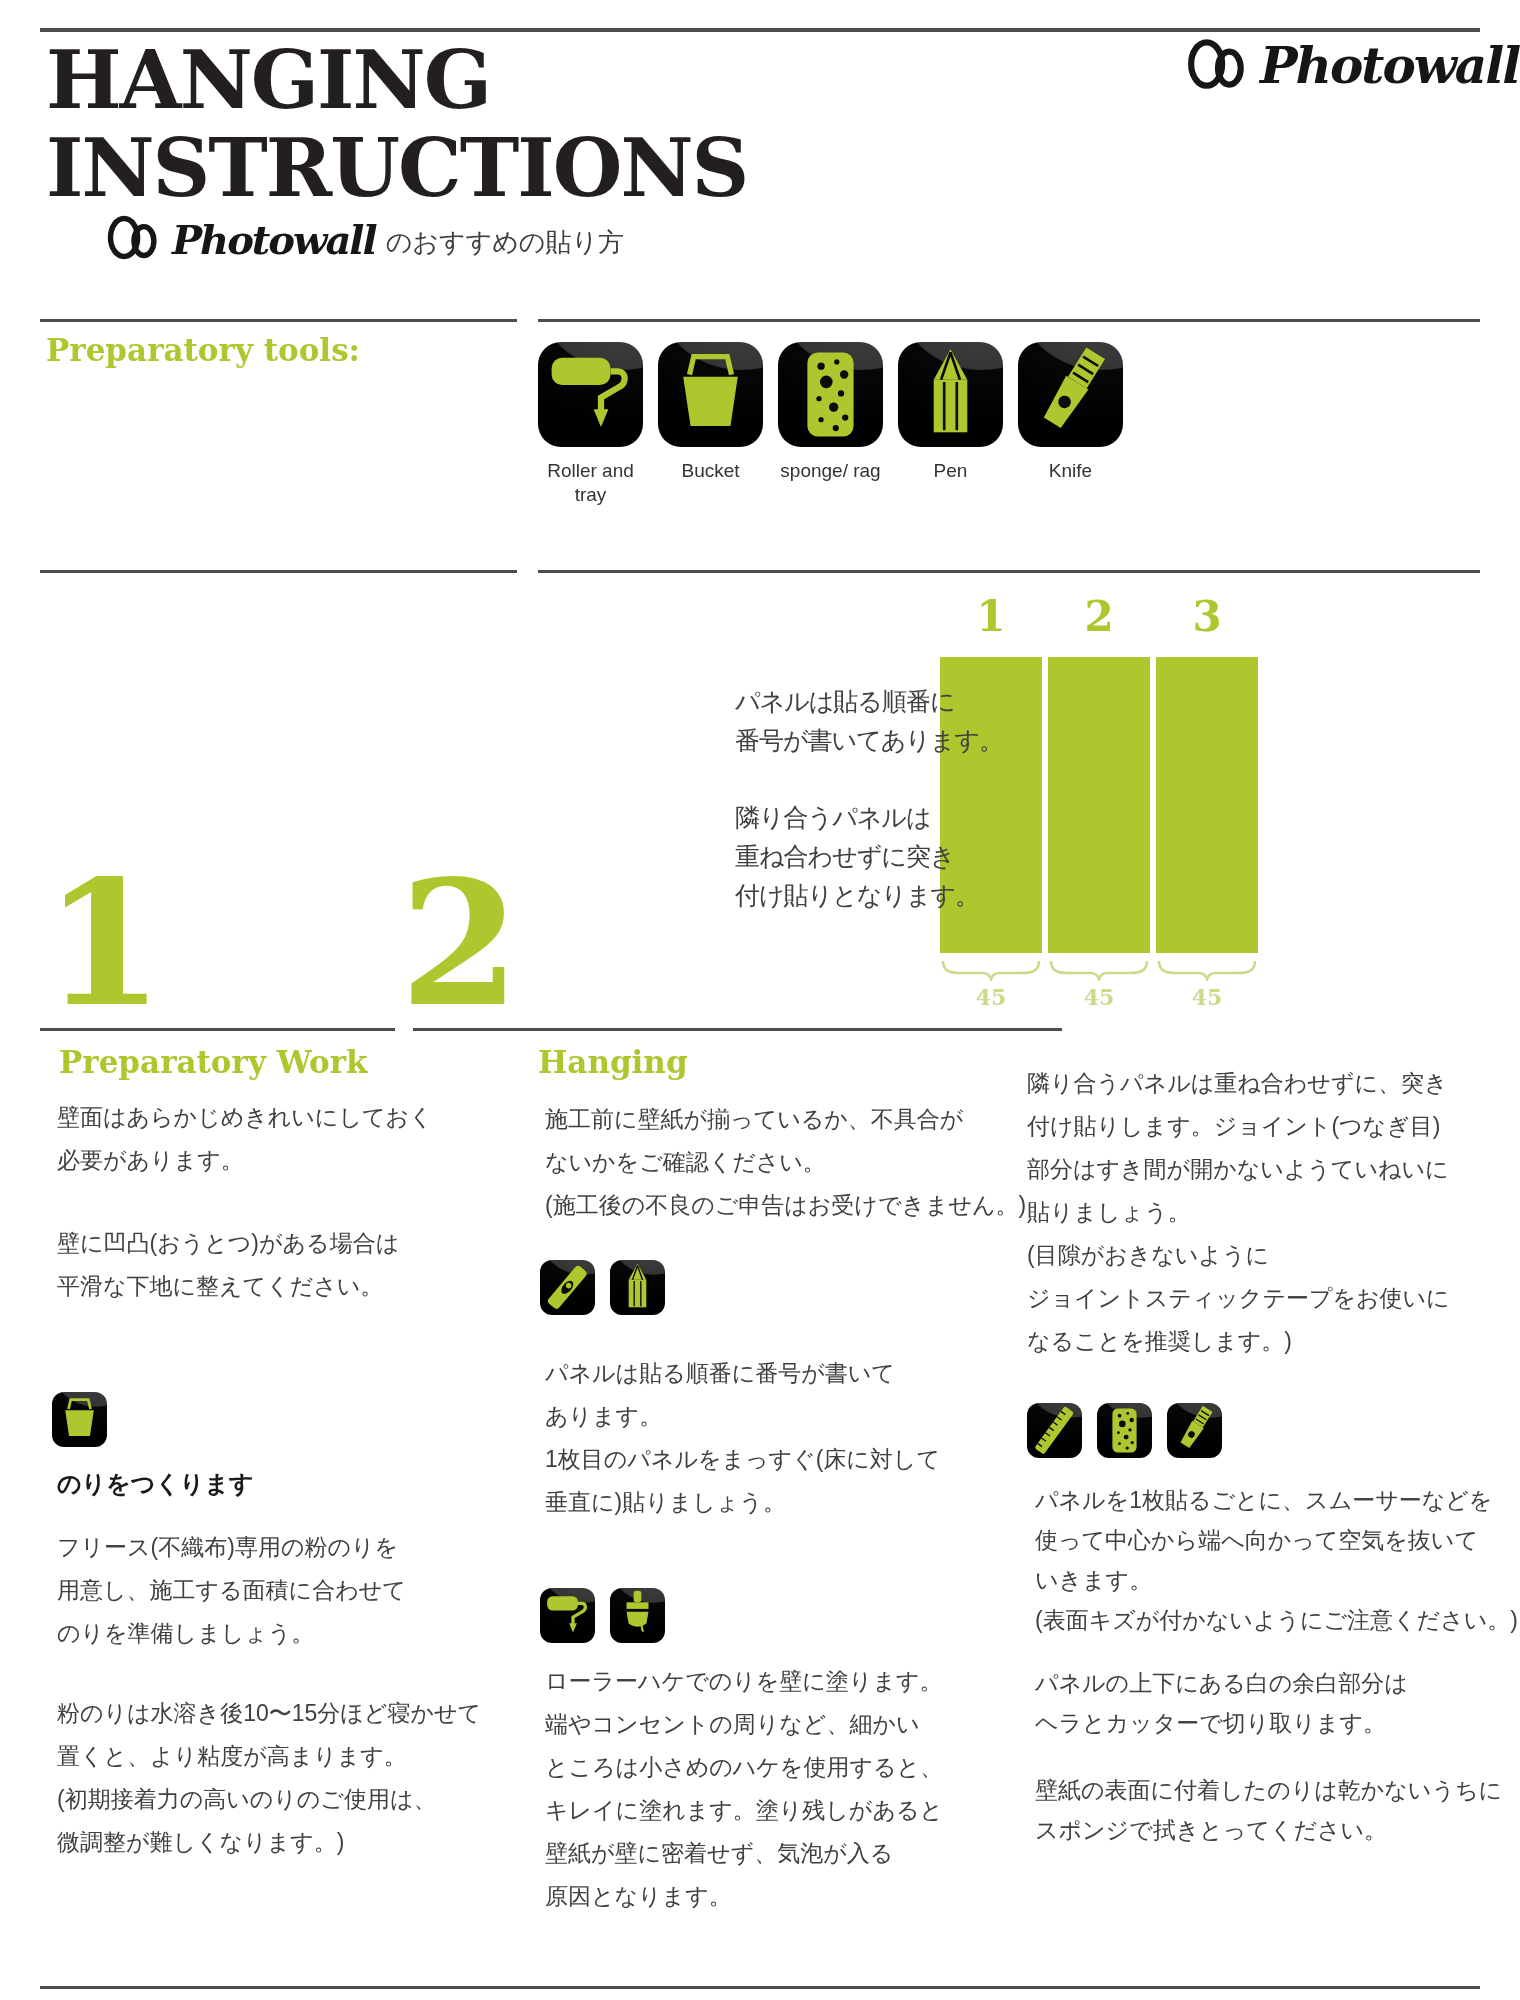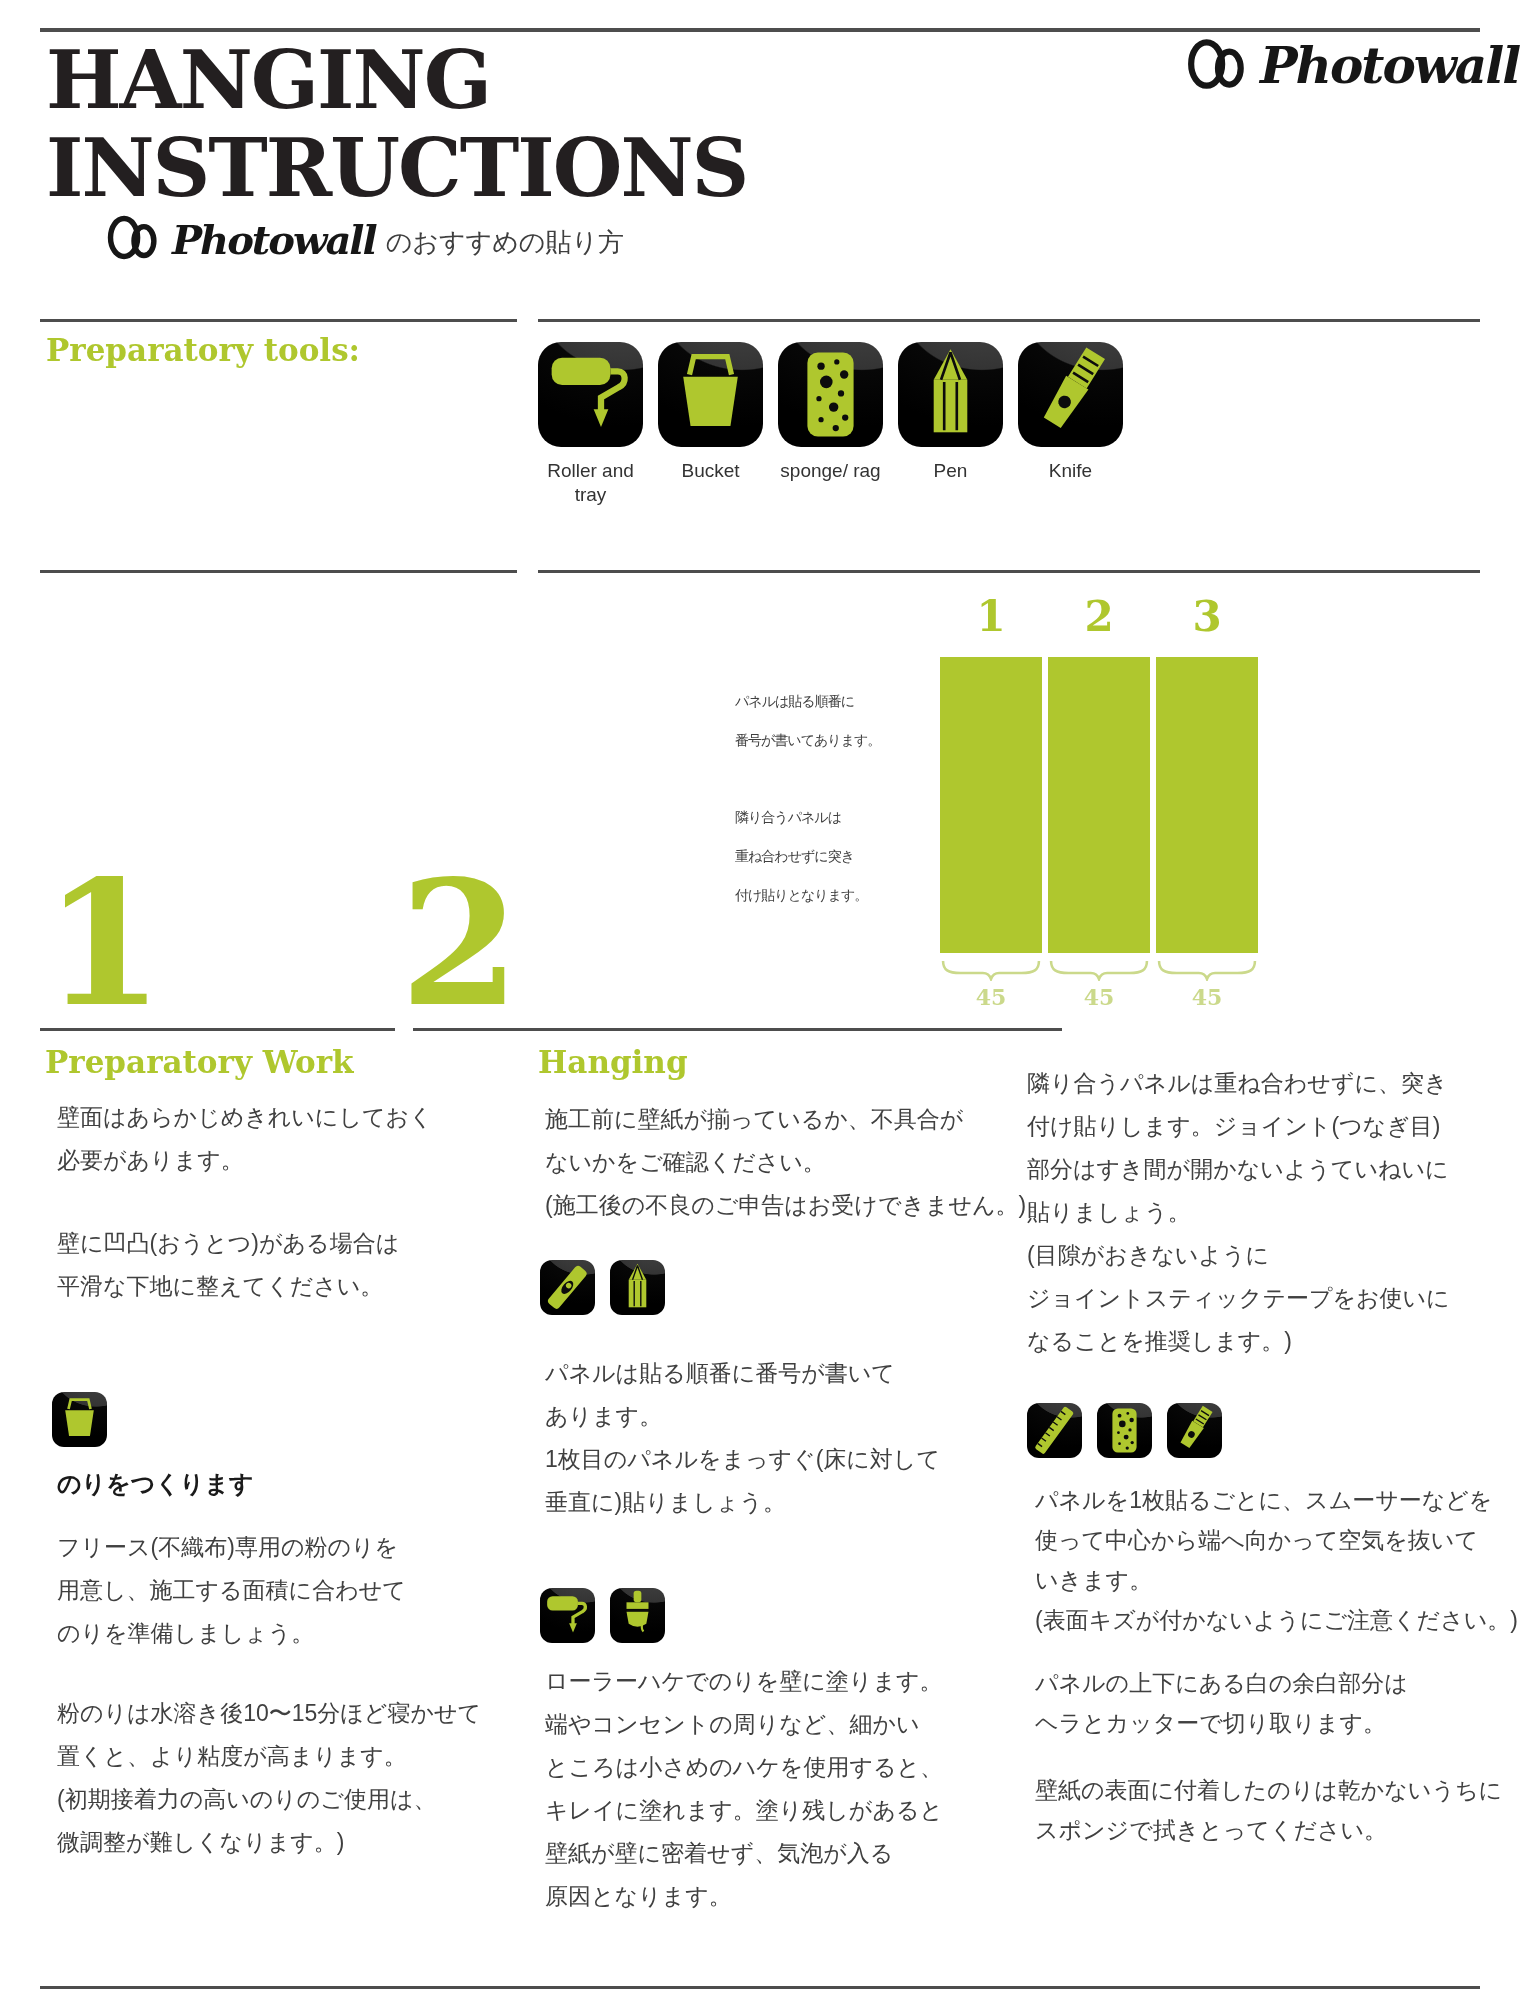--- a/index.html
+++ b/index.html
@@ -9,21 +9,21 @@
         --green:#afc72e;--palegreen:#cbd98b;}
   .rule{position:absolute;background:#4d4d4d;height:3px;}
   .title{position:absolute;left:46px;top:36px;font-family:"DejaVu Serif",serif;font-weight:800;
          font-size:80px;line-height:88px;letter-spacing:-2px;color:#231f20;}
   .logoRow{position:absolute;display:flex;align-items:center;gap:10px;}
   .script{font-family:"DejaVu Serif",serif;font-style:italic;font-weight:bold;color:#161616;letter-spacing:-2px;}
   .subtitle-suffix{font-size:26px;color:#3f3f3f;padding-top:6px;}
   .greenHead{position:absolute;font-family:"DejaVu Serif",serif;font-weight:700;font-size:31px;color:var(--green);}
   .jp{position:absolute;font-size:23px;line-height:43px;color:#404040;white-space:pre-line;}
   .jp-tight{line-height:40px;margin-left:8px;}
-  .jp-diagram{position:absolute;font-size:14px;line-height:39px;letter-spacing:-1px;color:#404040;white-space:pre-line;}
+  .jp-diagram{position:absolute;font-size:25px;line-height:39px;letter-spacing:-1px;color:#404040;white-space:pre-line;}
   .jpBold{position:absolute;font-size:24px;font-weight:bold;color:#1a1a1a;}
   .stepnum{position:absolute;font-family:"DejaVu Serif",serif;font-weight:700;font-size:172px;line-height:1;color:var(--green);}
   .tile{position:relative;flex:0 0 auto;
         background:radial-gradient(140% 120% at 80% -40%, #474747 0%, #343434 55%, #070707 56%, #000 100%);}
   .tile svg{display:block;}
   .tools-row{position:absolute;display:flex;gap:15px;}
   .tool{display:flex;flex-direction:column;align-items:center;width:105px;}
   .tool-label{margin-top:12px;font-size:19px;line-height:24px;color:#333;text-align:center;}
   .icon-row{position:absolute;display:flex;gap:15px;}
   .pnum{position:absolute;font-family:"DejaVu Serif",serif;font-weight:700;font-size:42px;color:var(--green);text-align:center;}
@@ -157,21 +157,21 @@
     <path d="M3 2C3 11 8 14 20 14L42 14C47 14 49 17 50 20C51 17 53 14 58 14L80 14C92 14 97 11 97 2" fill="none" stroke="#cbd98b" stroke-width="2.5"></path>
         </svg></div>
       <div class="plabel" style="left: 1156px; top: 984px; width: 102px;">45</div>
     </div>
   <div class="jp-diagram" style="left:735px;top:682px">パネルは貼る順番に
 番号が書いてあります。</div>
   <div class="jp-diagram" style="left:735px;top:798px">隣り合うパネルは
 重ね合わせずに突き
 付け貼りとなります。</div>
 
-  <div class="greenHead" style="left:45px;top:1044px">Preparatory Work</div>
+  <div class="greenHead" style="left:59px;top:1044px">Preparatory Work</div>
   <div class="jp" style="left:57px;top:1096px">壁面はあらかじめきれいにしておく
 必要があります。</div>
   <div class="jp" style="left:57px;top:1222px">壁に凹凸(おうとつ)がある場合は
 平滑な下地に整えてください。</div>
   <div class="icon-row" style="left:52px;top:1392px">
       <div class="tile" style="height: 55px; width: 55px; border-radius: 12px;">
         <svg viewBox="0 0 100 100" width="55" height="55">
           <path d="M24 33h52l-7 47h-38z" fill="#afc72e"></path>
           <path d="M30 31l4-17h32l4 17" fill="none" stroke="#afc72e" stroke-width="5"></path>
         </svg>

